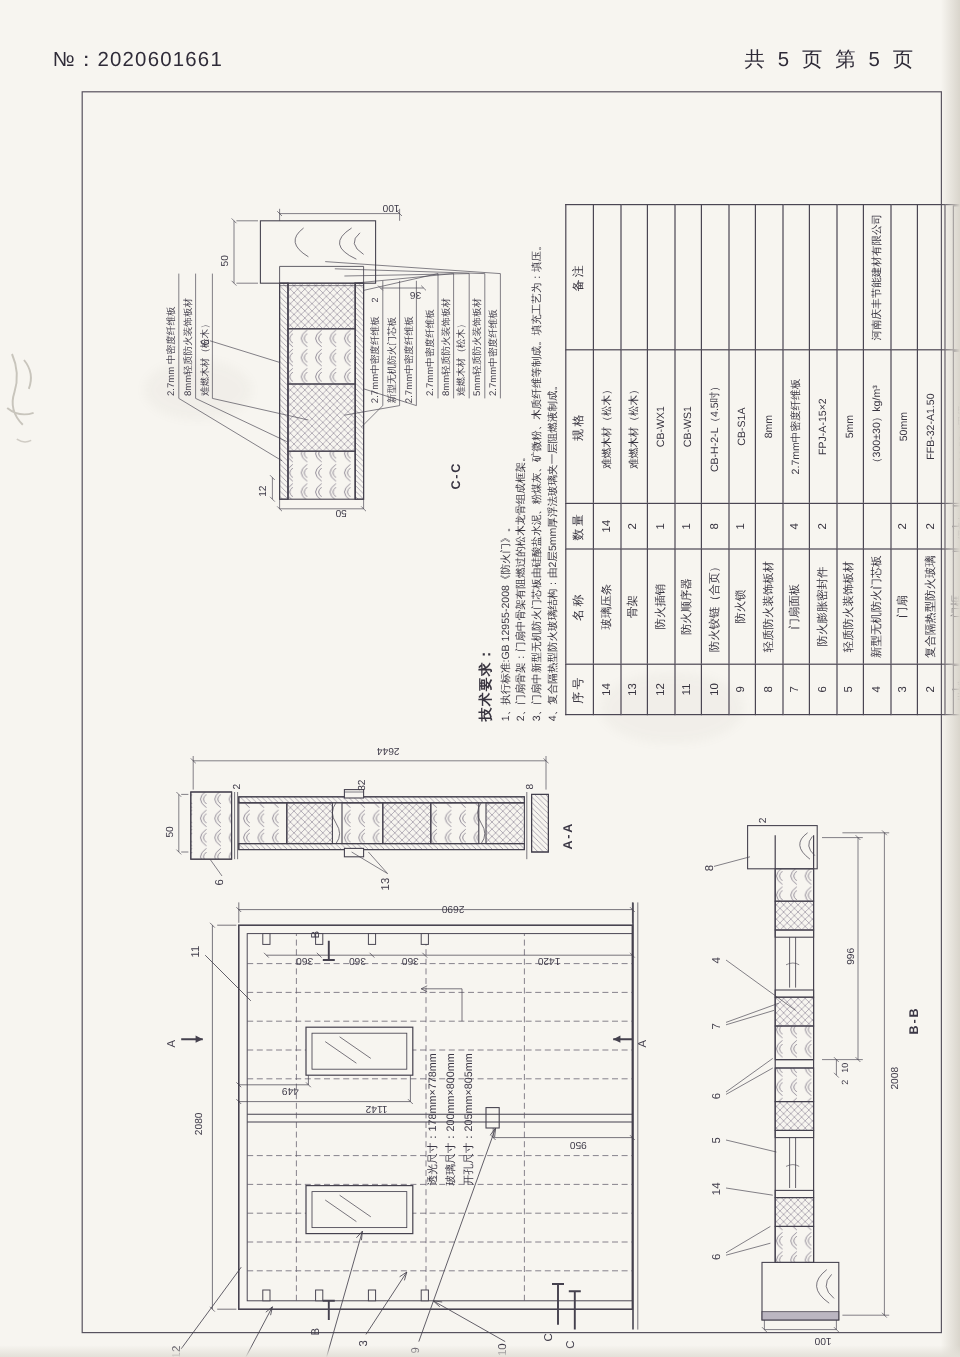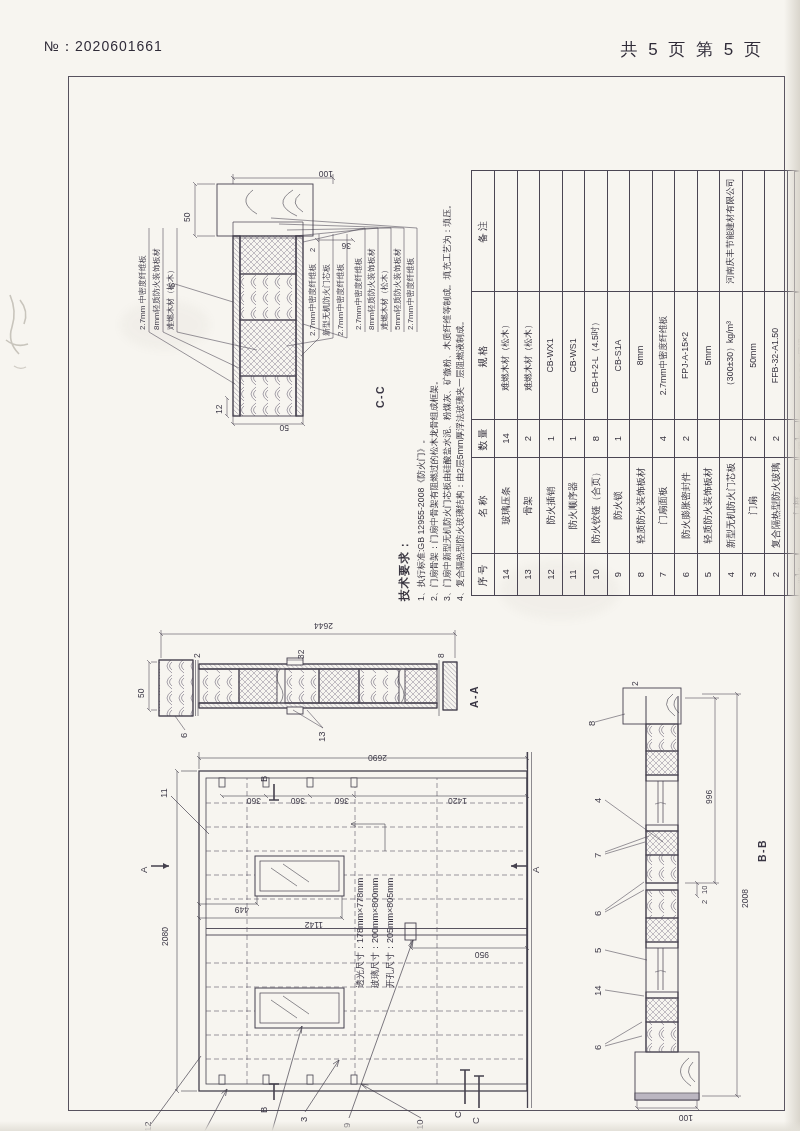--- a/index.html
+++ b/index.html
@@ -2,21 +2,21 @@
 <html><head>
 <meta charset="utf-8">
 <style>
   html,body{margin:0;padding:0;background:#e8e6e0;}
   .page{position:relative;width:800px;height:1131px;background:#f7f5f0;overflow:hidden;
         font-family:"Liberation Sans","DejaVu Sans",sans-serif;color:#38343f;}
   .edge{position:absolute;right:0;top:0;width:16px;height:100%;
         background:linear-gradient(to left,#d9d5cc,rgba(217,213,204,0));}
   .edge2{position:absolute;left:0;bottom:0;width:100%;height:10px;
         background:linear-gradient(to top,#e3e0d8,rgba(227,224,216,0));}
-  .docno{position:absolute;left:44px;top:38px;font-size:14px;letter-spacing:1px;color:#2f2b38;}
+  .docno{position:absolute;left:44px;top:38px;font-size:17px;letter-spacing:1px;color:#2f2b38;}
   .pageinfo{position:absolute;right:36px;top:38px;font-size:17px;letter-spacing:3px;color:#2f2b38;}
   .border{position:absolute;left:68px;top:76px;width:715px;height:1033px;border:1.4px solid #57525e;}
   .sheet{position:absolute;left:-91px;top:235px;width:1033px;height:715px;transform:rotate(-90deg);}
   .art{position:absolute;left:0;top:0;}
   .ann{position:absolute;font-size:8.5px;color:#3f3b49;transform-origin:0 0;white-space:nowrap;line-height:1;}
   .callout{font-size:9.5px;}
   .view{font-size:10.5px;letter-spacing:1.5px;font-weight:bold;color:#3a3644;}
   .part{font-size:8px;color:#45414e;}
   .notes{position:absolute;left:585px;top:260px;width:432px;}
   .notes .t{font-size:11.5px;font-weight:bold;letter-spacing:1px;margin-bottom:3px;}

